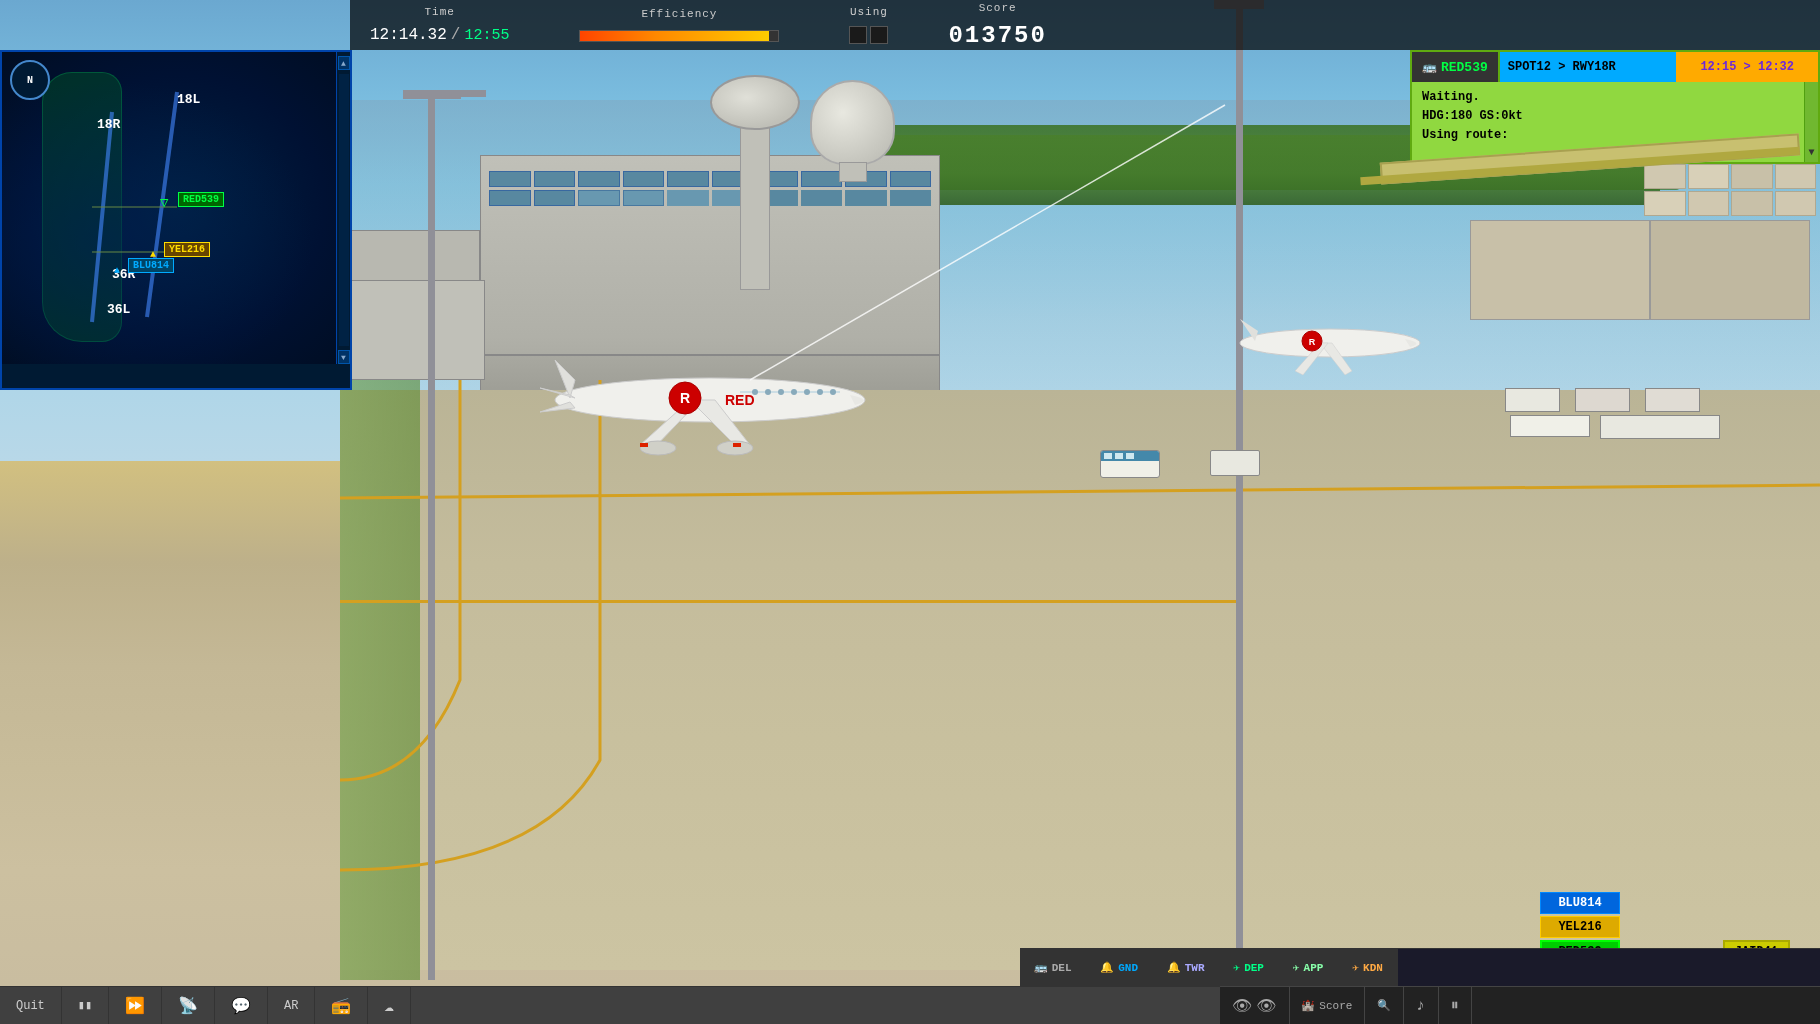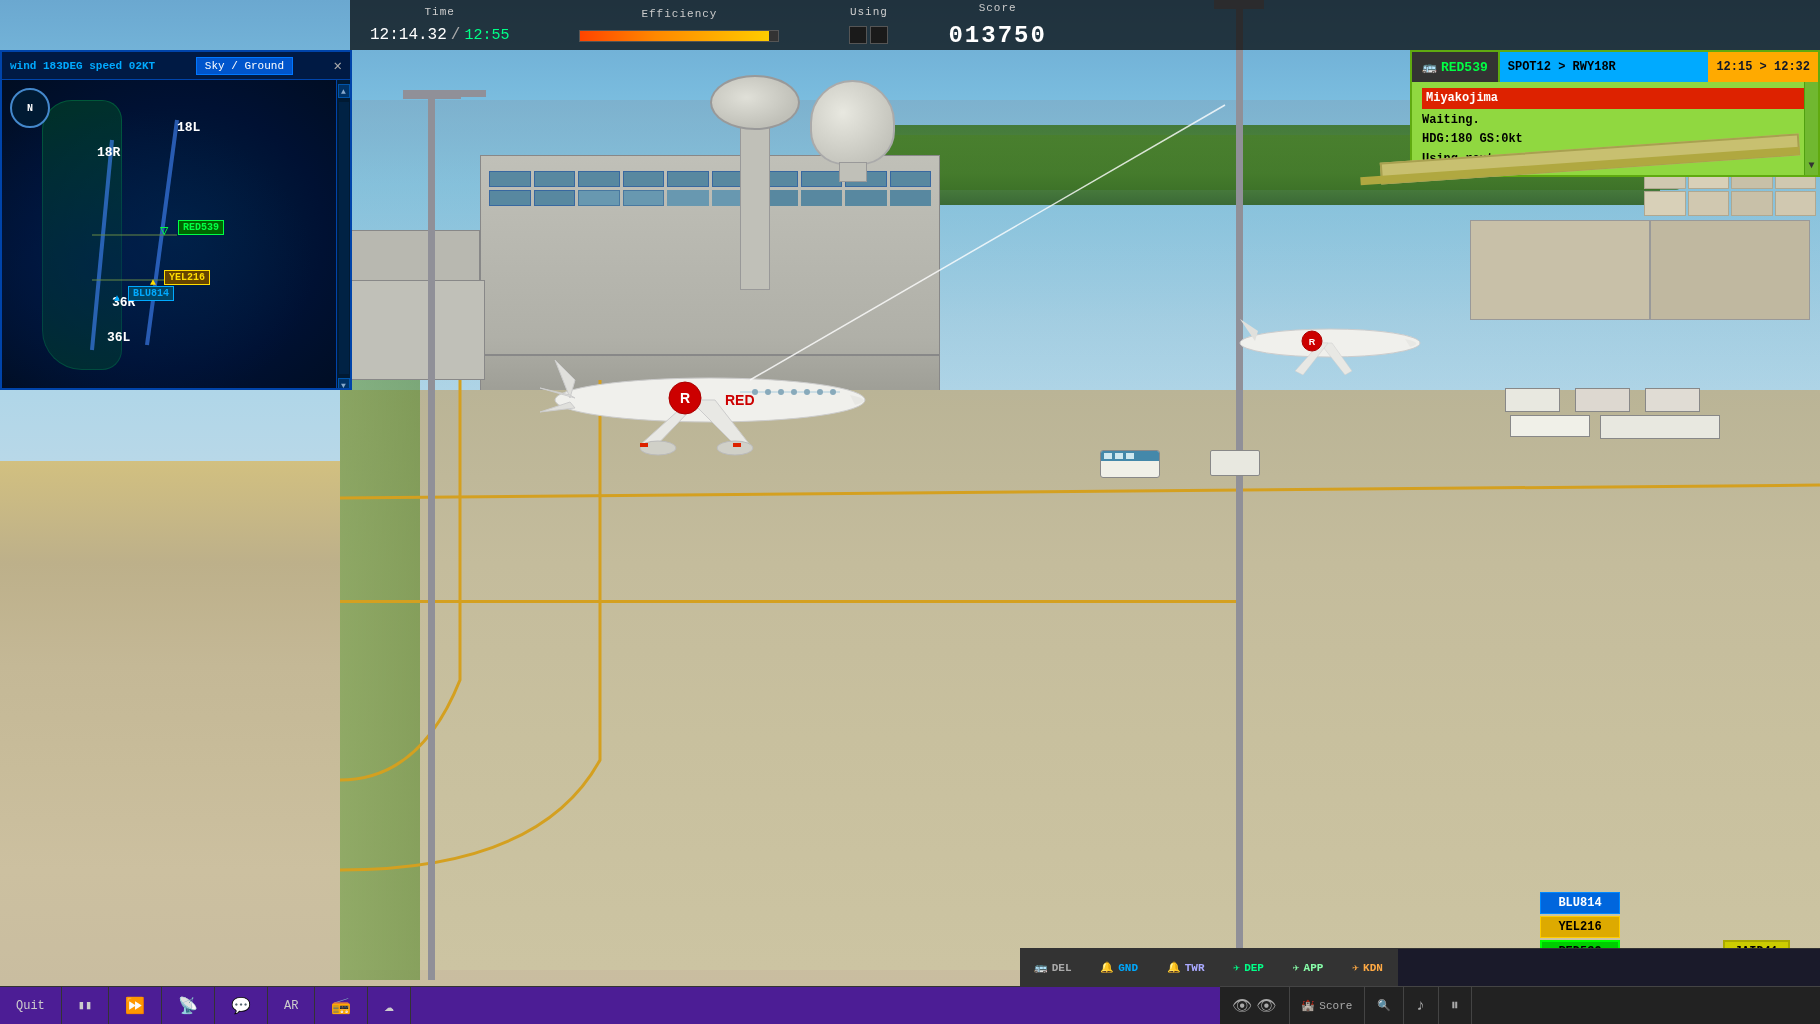--- a/index.html
+++ b/index.html
@@ -244,22 +244,22 @@
       padding: 4px 8px;
       font-size: 12px;
       font-weight: bold;
       height: 100%;
       display: flex;
       align-items: center;
       flex: 1;
     }
     .info-time {
       background: #ffaa00;
-      color: #0f172a;
-      padding: 4px 8px;
+      color: #6d28d9;
+      padding: 4px 24px;
       font-size: 12px;
       font-weight: bold;
       height: 100%;
       display: flex;
       align-items: center;
     }
     .info-body {
       background: #90d840;
       padding: 6px 10px;
       min-height: 80px;
@@ -350,21 +350,21 @@
       cursor: pointer;
       height: 100%;
     }
 
     
     #bottom-toolbar {
       position: absolute;
       bottom: 0; left: 0;
       width: 1220px;
       height: 38px;
-      background: #4c1d95;
+      background: #404040;
       border-top: 1px solid #333;
       display: flex;
       align-items: flex-start;
       gap: 0;
     }
     .toolbar-btn {
       padding: 4px 16px;
       color: #ccc;
       font-size: 12px;
       border-right: 1px solid #333;
@@ -599,25 +599,20 @@
     </div>
   </div>
 
   <div class="hud-section">
     <div class="hud-label">Score</div>
     <div class="score-value">013750</div>
   </div>
 </div>
 
 <div id="radar-panel">
-  <div class="radar-header">
-    <div class="wind-info">wind 183DEG  speed 02KT</div>
-    <div class="sky-ground-btn">Sky / Ground</div>
-    <div class="radar-close">✕</div>
-  </div>
   <div class="radar-map">
 
     <div class="island-shape"></div>
     <div class="water-area"></div>
 
     <svg style="position:absolute;top:0;left:0;width:100%;height:100%;">
 
       <line x1="175" y1="40" x2="145" y2="265" stroke="#4488ff" stroke-width="4" opacity="0.6"></line>
 
       <line x1="110" y1="60" x2="90" y2="270" stroke="#4488ff" stroke-width="4" opacity="0.6"></line>
@@ -661,21 +656,20 @@
 <div id="info-panel">
   <div class="info-header">
     <div class="info-aircraft-id">
       <span class="info-aircraft-icon">🚌</span>
       <span>RED539</span>
     </div>
     <div class="info-route">SPOT12 &gt; RWY18R</div>
     <div class="info-time">12:15 &gt; 12:32</div>
   </div>
   <div class="info-body">
-    <div class="info-line red-bg">Miyakojima</div>
     <div class="info-line">Waiting.</div>
     <div class="info-line">HDG:180  GS:0kt</div>
     <div class="info-line">Using route:</div>
     <div class="info-scrollbar">
       <span class="info-scroll-btn">▼</span>
     </div>
   </div>
 </div>
 
 <div id="aircraft-list">

